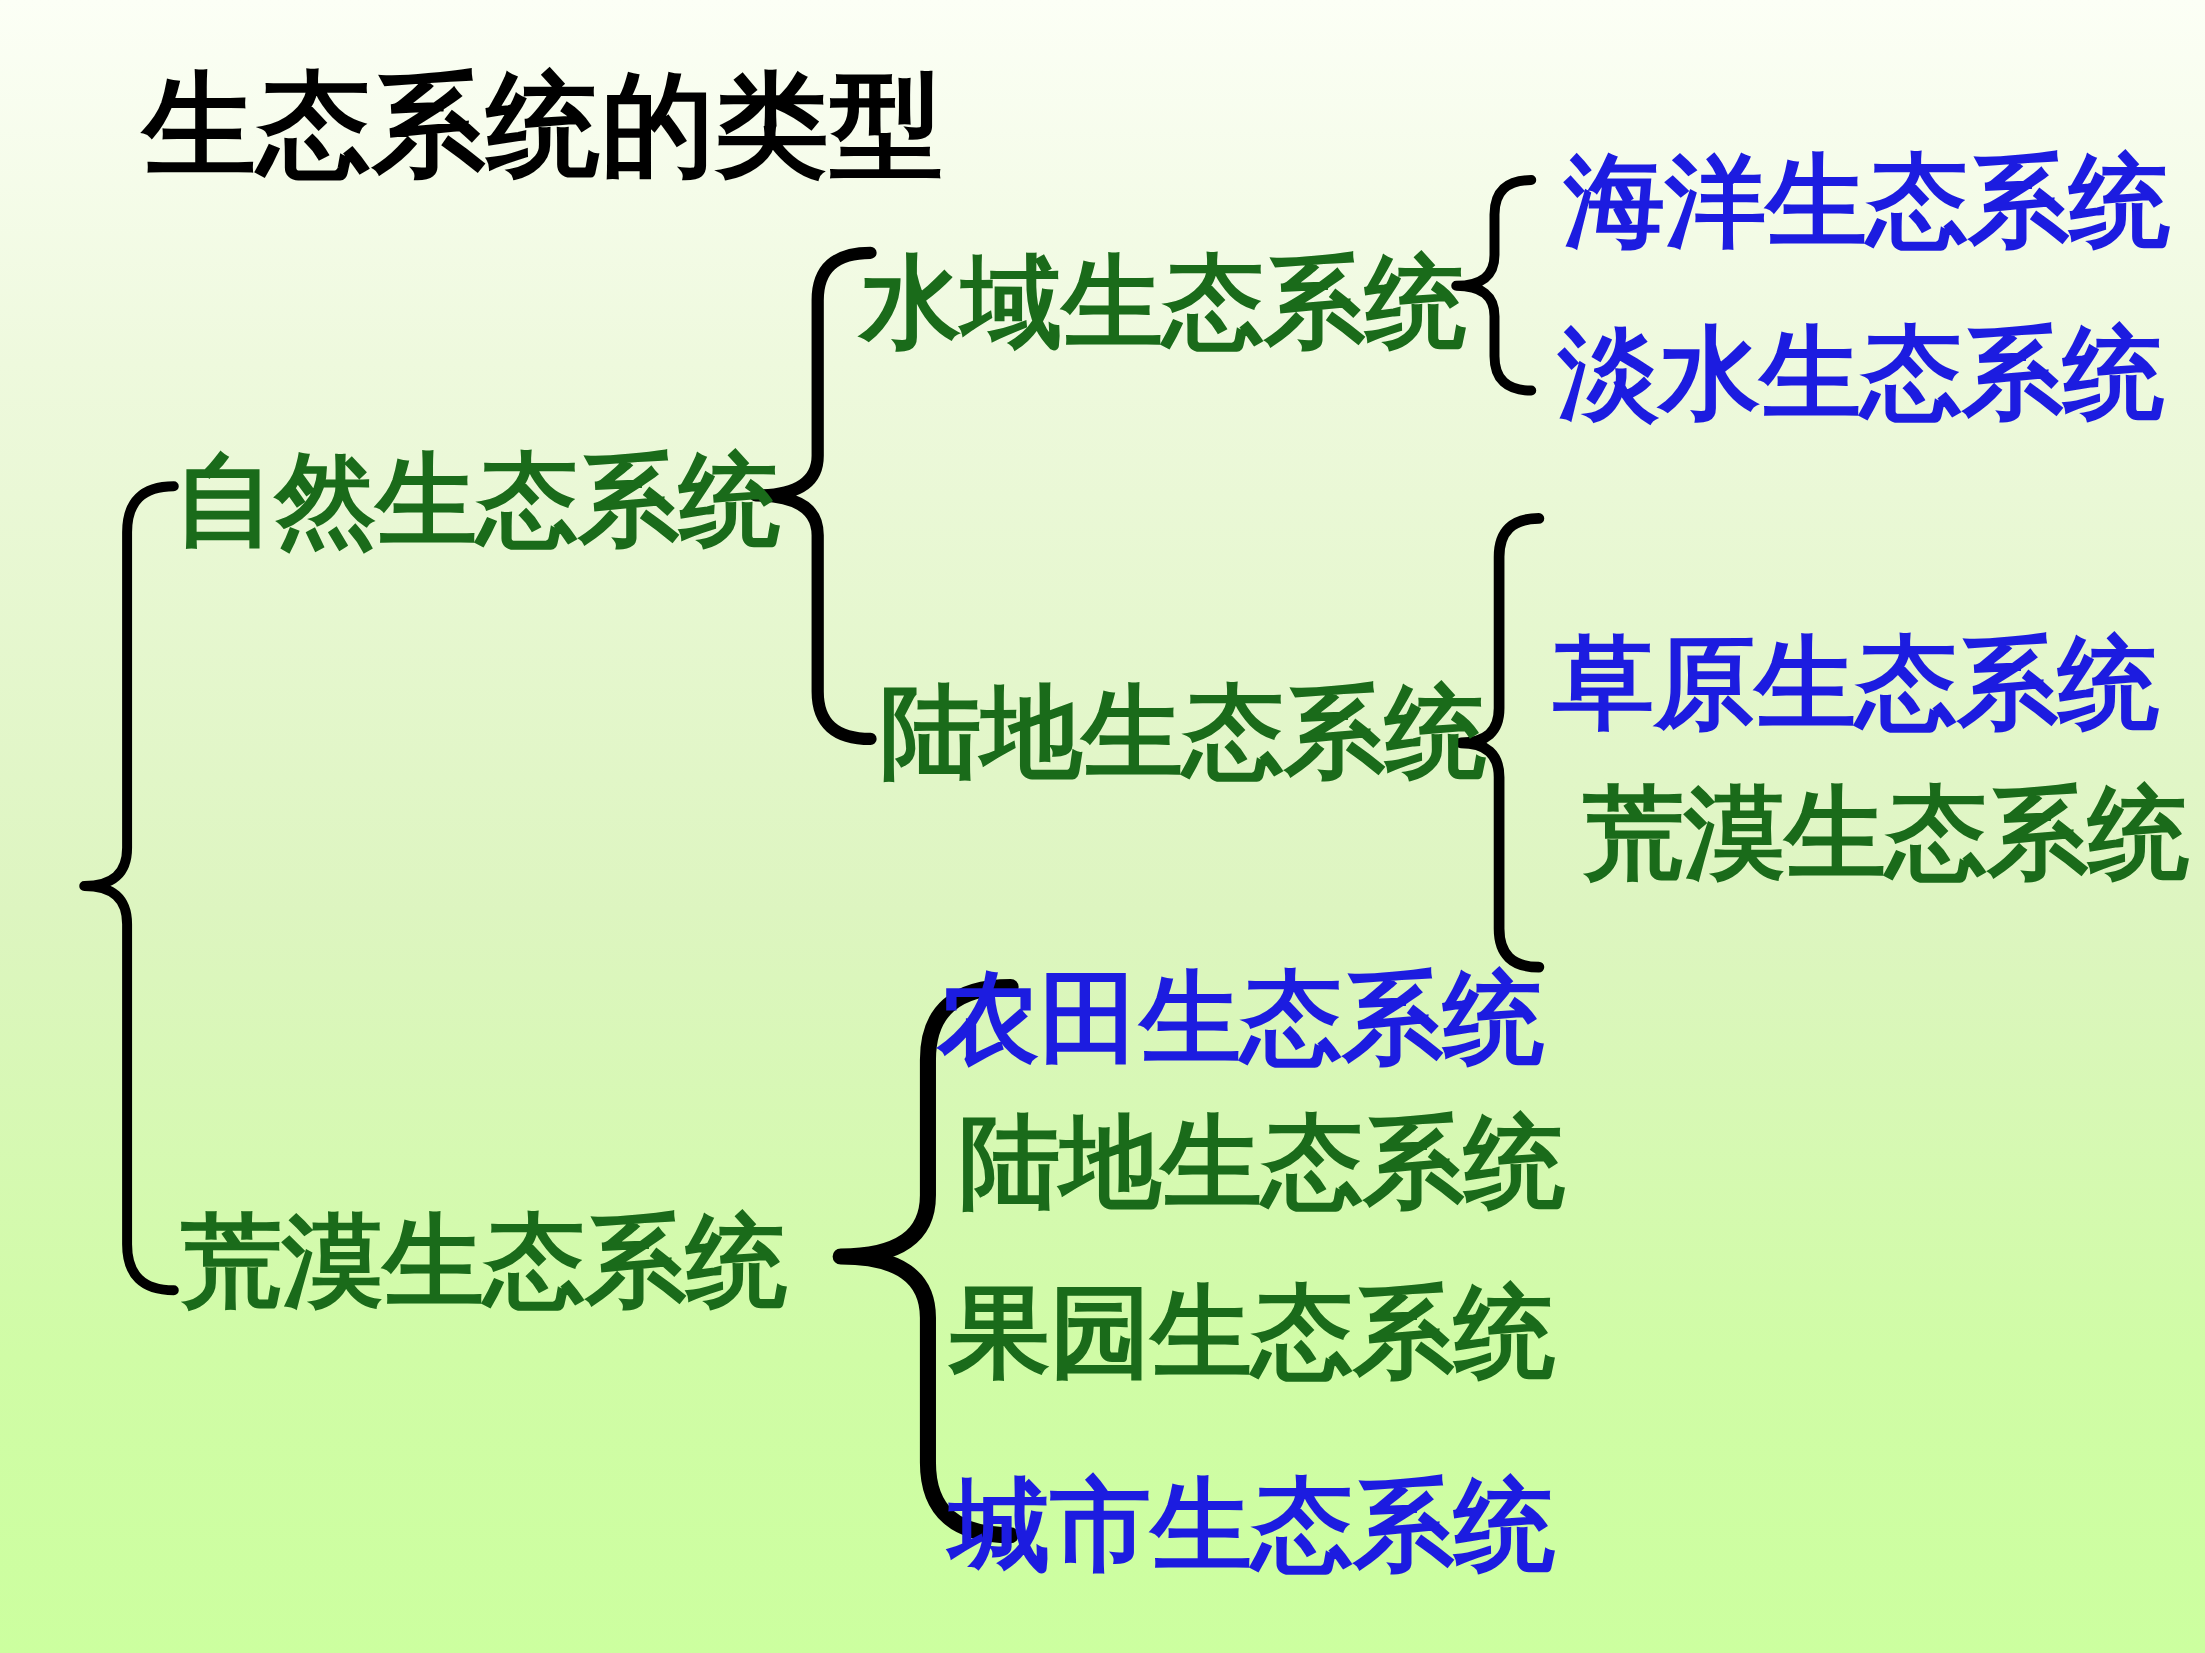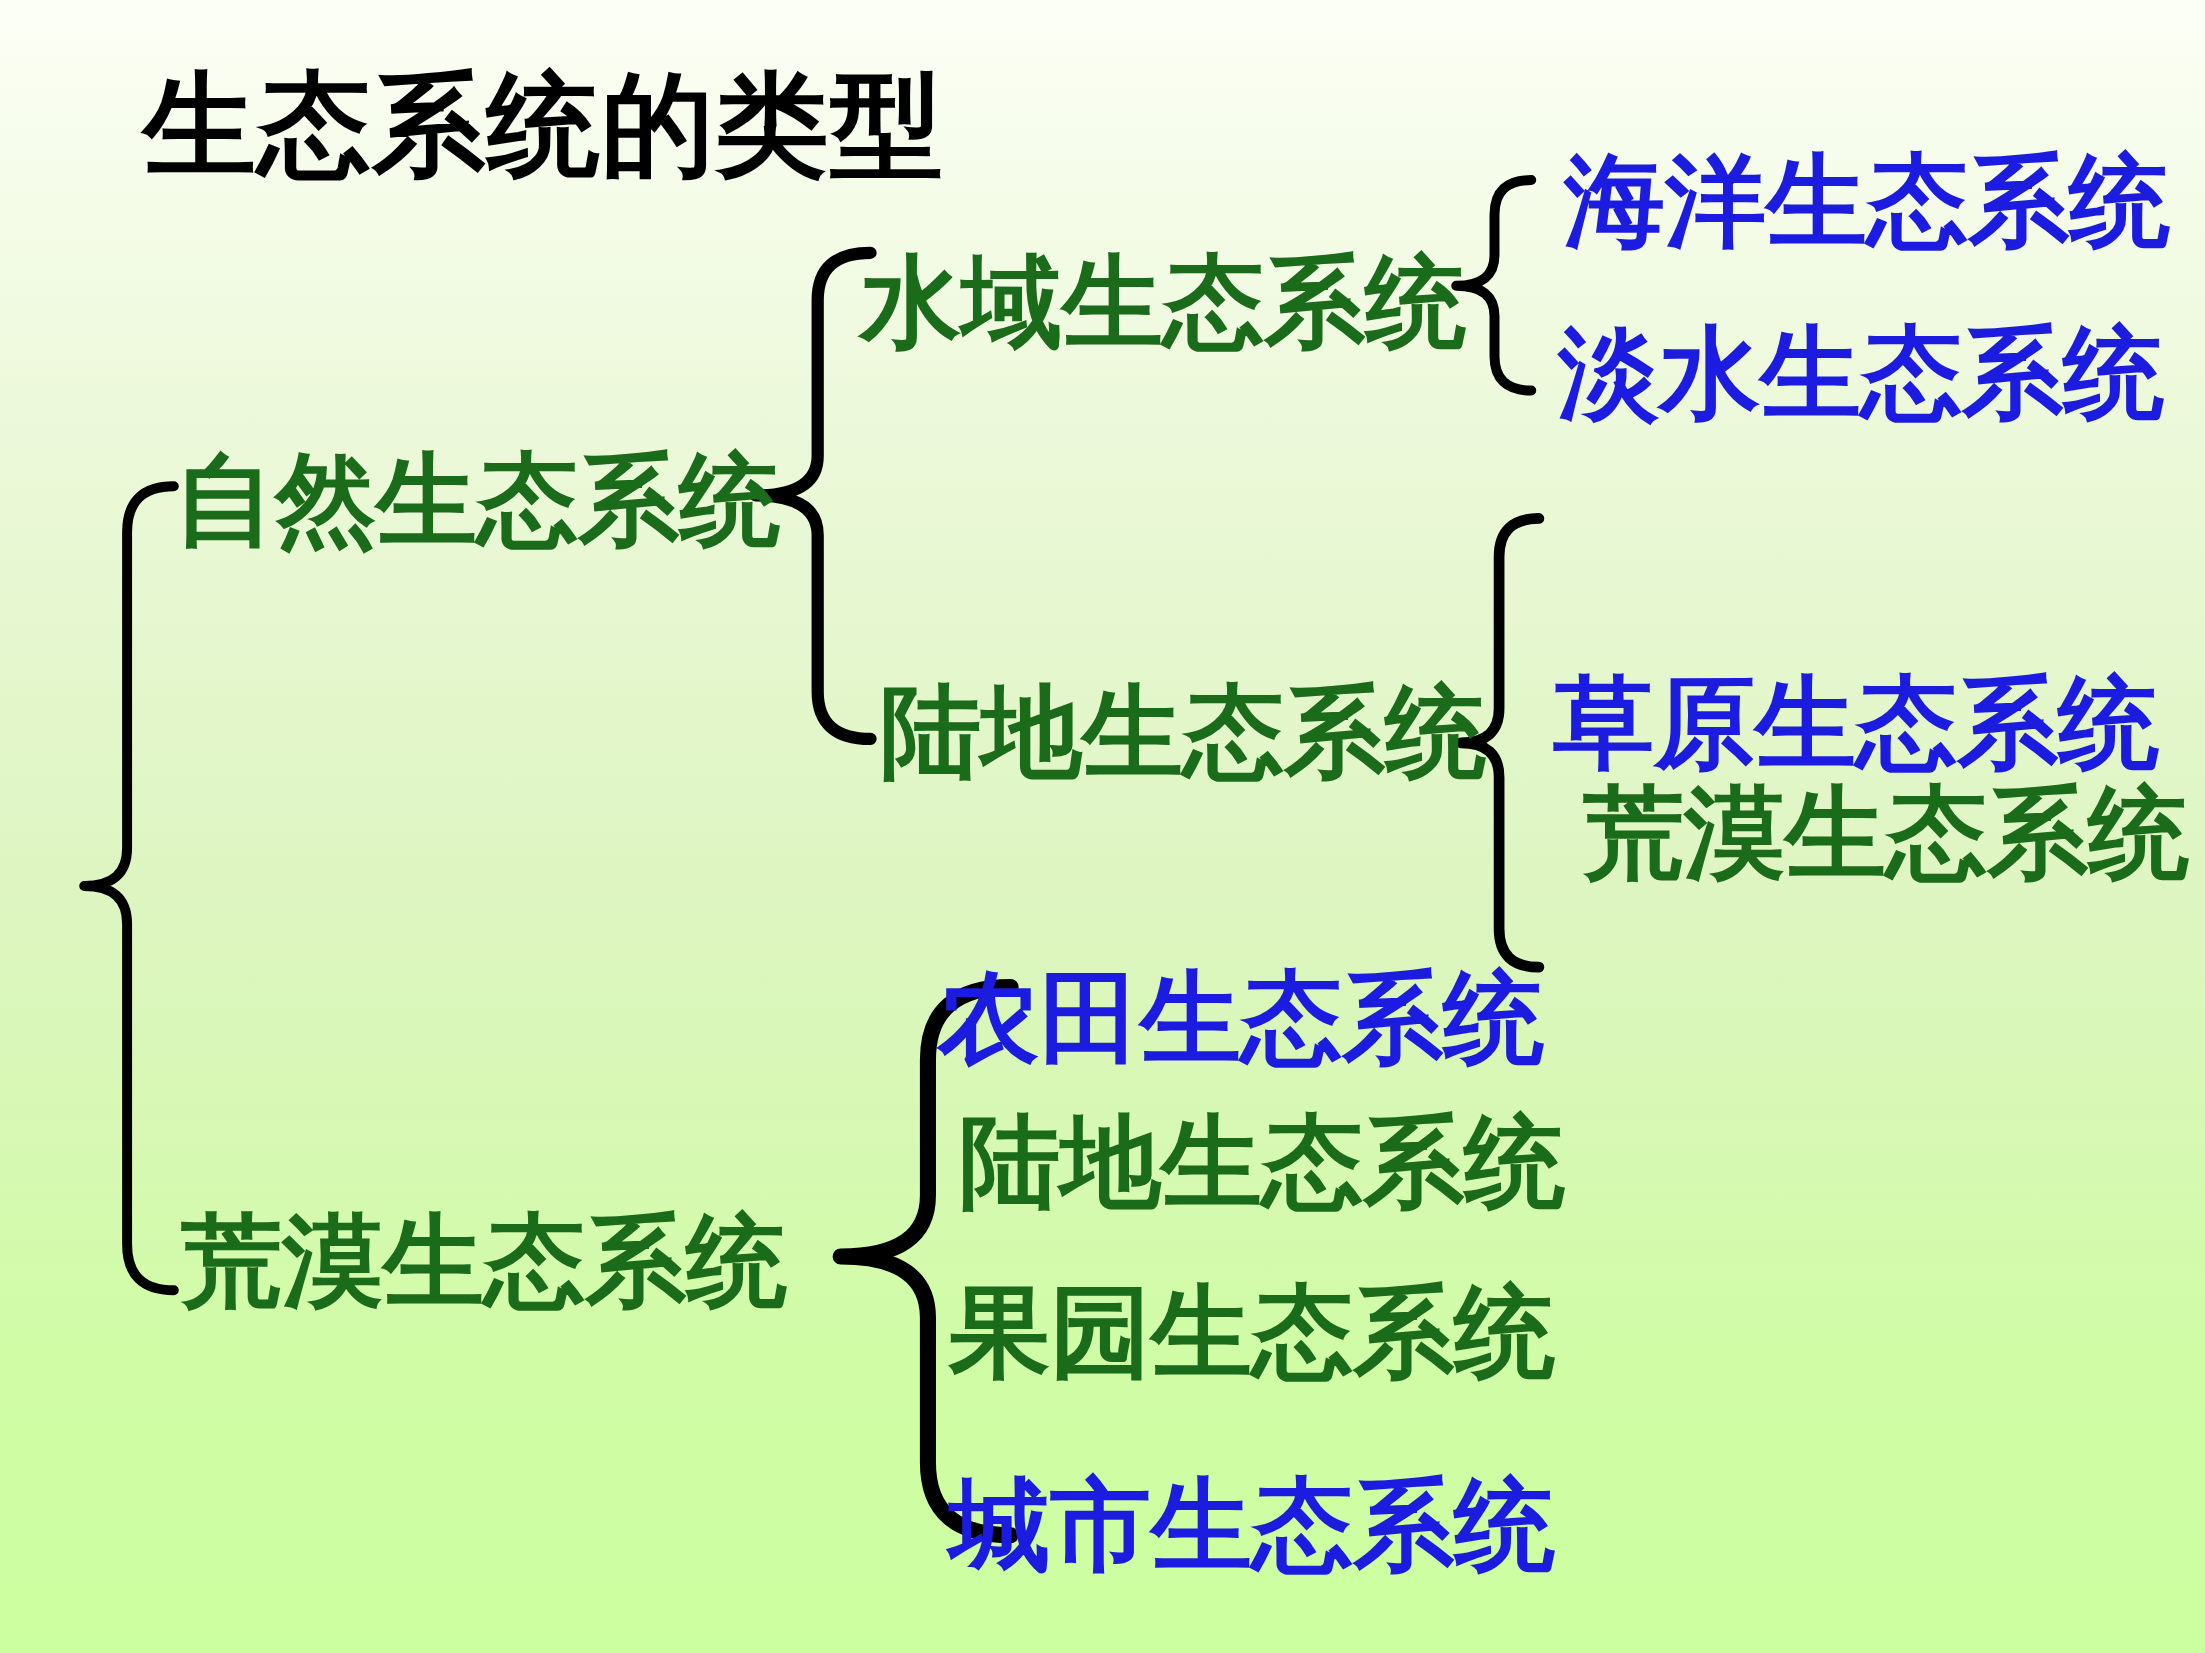--- a/index.html
+++ b/index.html
@@ -54,21 +54,21 @@
 
   <div class="node green" style="left:860px;top:252px;">水域生态系统</div>
 
   <div class="node green" style="left:880px;top:682px;">陆地生态系统</div>
 
   <div class="node blue" style="left:1564px;top:151px;">海洋生态系统</div>
 
   <div class="node blue" style="left:1558px;top:323px;">淡水生态系统</div>
 
 
-  <div class="node blue" style="left:1553px;top:633px;margin-top:40px;">草原生态系统</div>
+  <div class="node blue" style="left:1553px;top:633px;">草原生态系统</div>
 
   <div class="node green" style="left:1554px;top:783px;margin-left:29px;">荒漠生态系统</div>
 
 
   <div class="node blue" style="left:938px;top:968px;">农田生态系统</div>
 
   <div class="node green" style="left:959px;top:1112px;">陆地生态系统</div>
 
   <div class="node green" style="left:949px;top:1282px;">果园生态系统</div>
 

